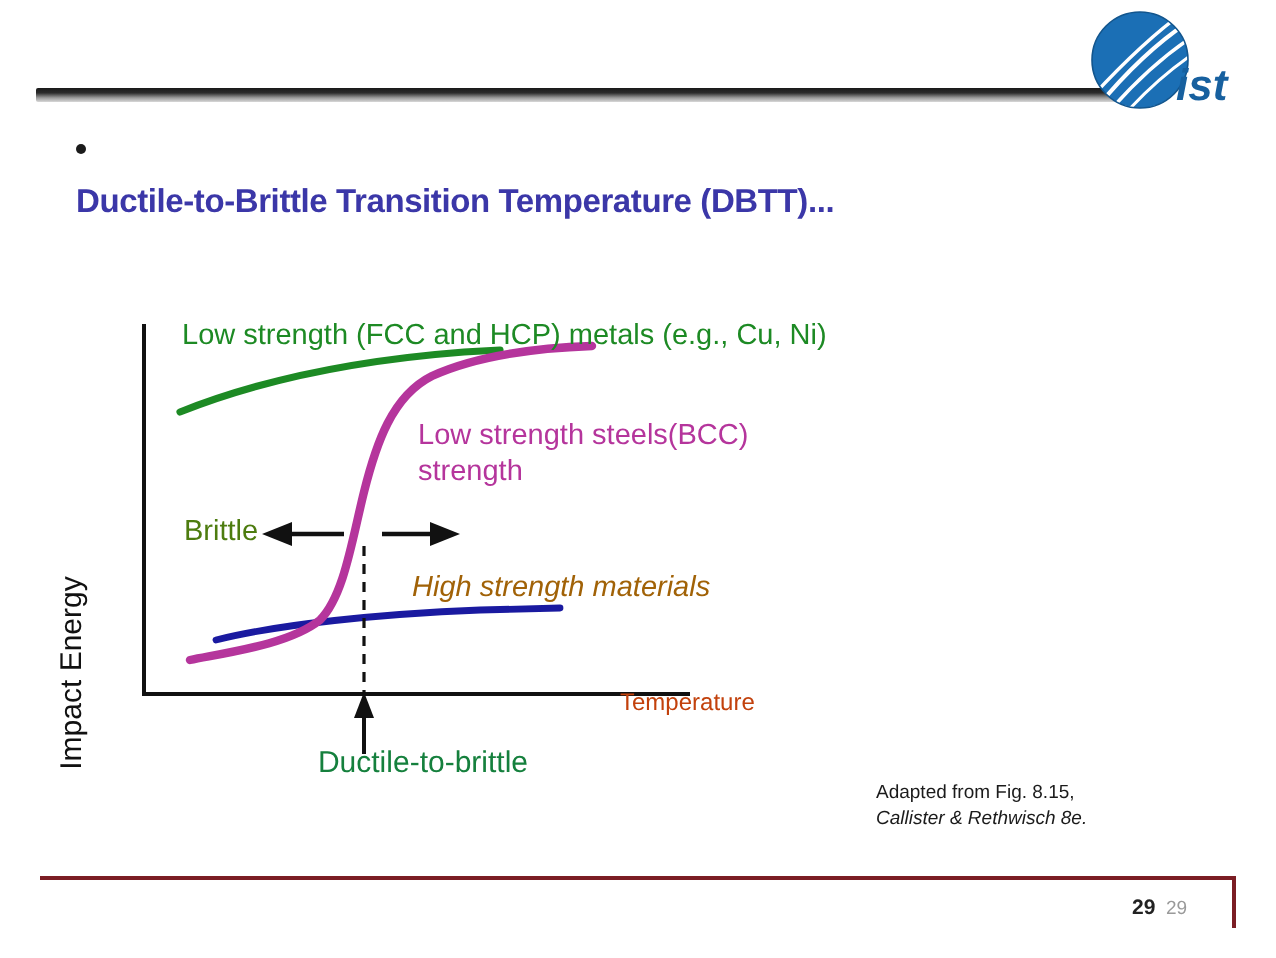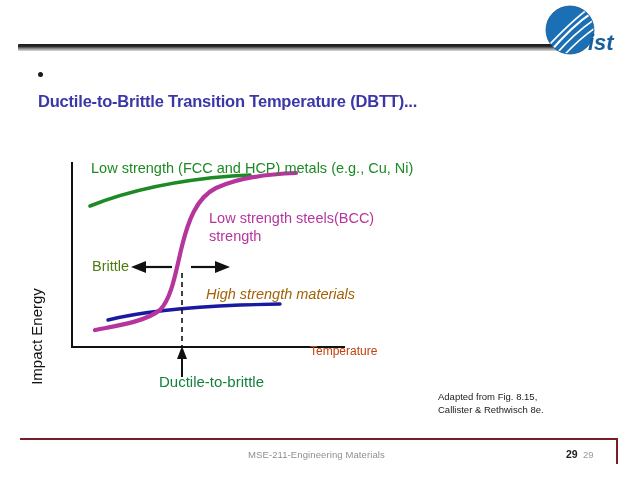--- a/index.html
+++ b/index.html
@@ -110,21 +110,21 @@
   .attrib {
     position: absolute;
     left: 438px;
     top: 202px;
     font-size: 9.5px;
     color: #1b1b1b;
     line-height: 13px;
     white-space: nowrap;
     margin-top: 48px;
   }
-  .attrib .ital { }
+  .attrib .ital { font-style: italic; }
 
   
   .footer-rule {
     position: absolute;
     left: 20px;
     top: 438px;
     width: 598px;
     height: 1.5px;
     background: #7b1d24;
   }
@@ -239,17 +239,16 @@
     <div class="lbl lbl-dbtt" style="left:104px; top:232px; width:160px;">Ductile-to-brittle</div>
 
     <div class="attrib">
       <div>Adapted from Fig. 8.15,</div>
       <div class="ital">Callister &amp; Rethwisch 8e.</div>
     </div>
   </div>
 
   <div class="footer-rule"></div>
   <div class="footer-rule-right"></div>
-  <div class="footer-center">MSE-211-Engineering Materials</div>
   <div class="footer-page-bold">29</div>
   <div class="footer-page-gray">29</div>
 
 </div>
 
 </body></html>

